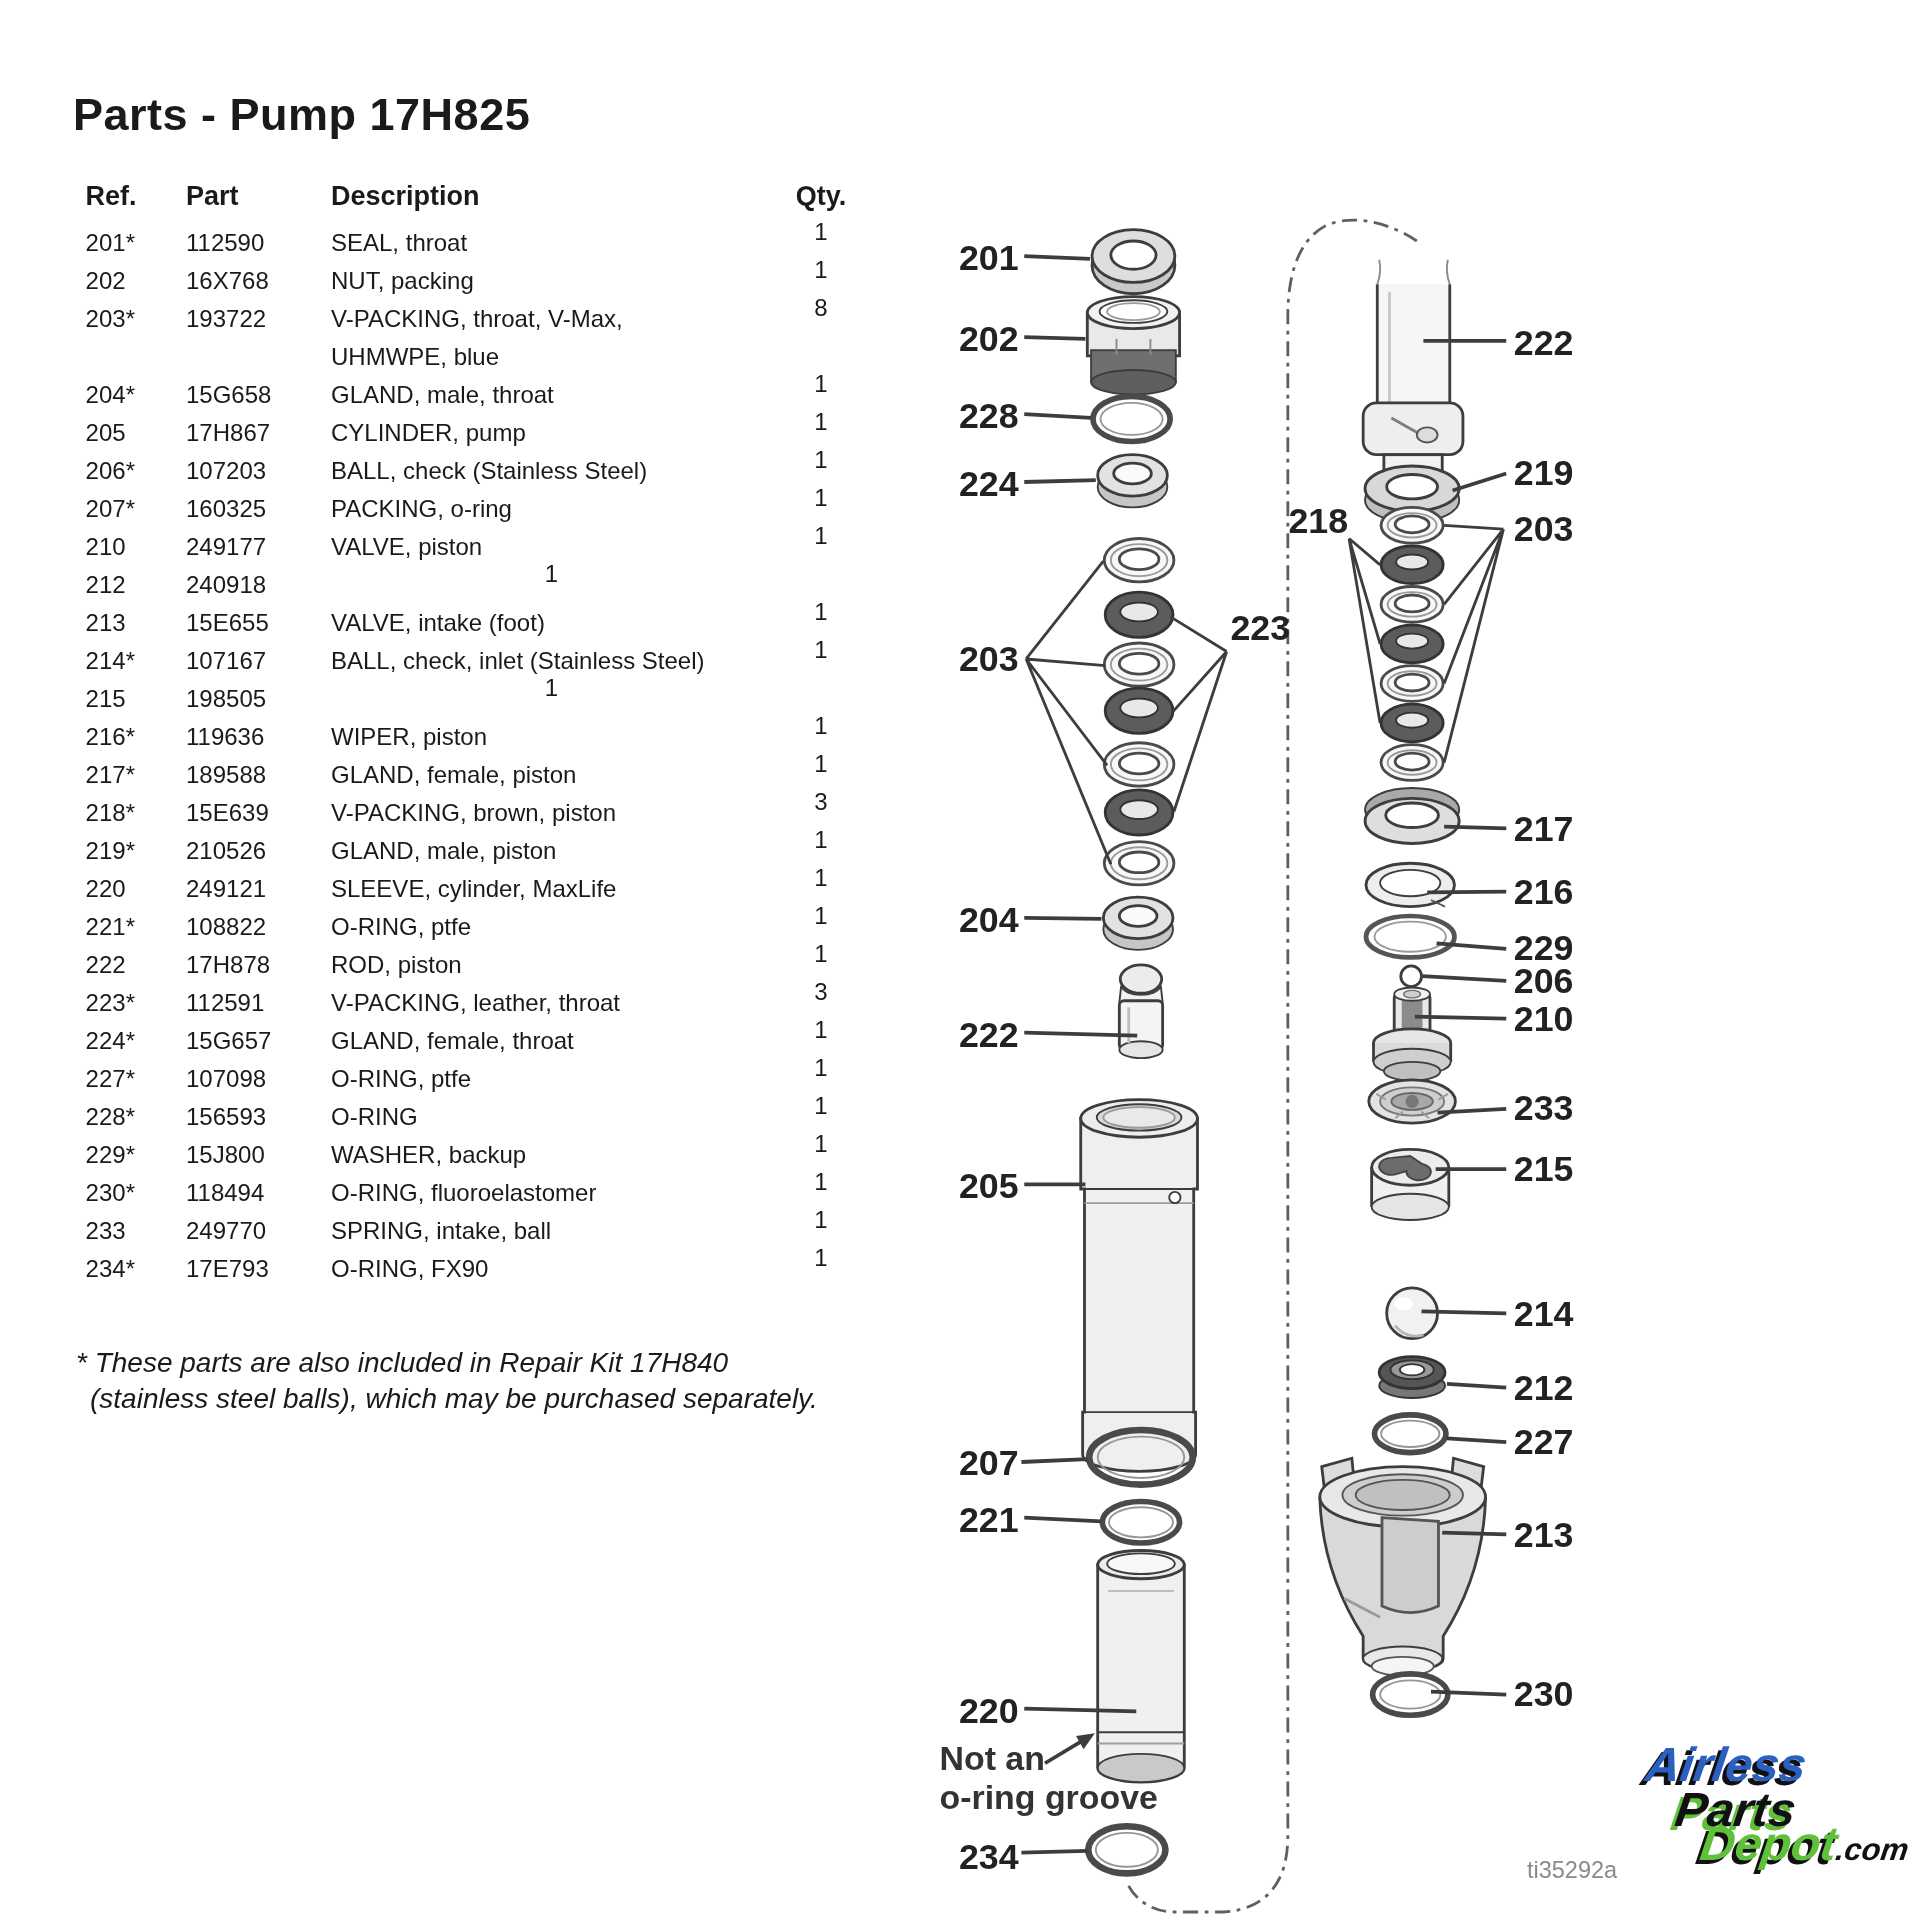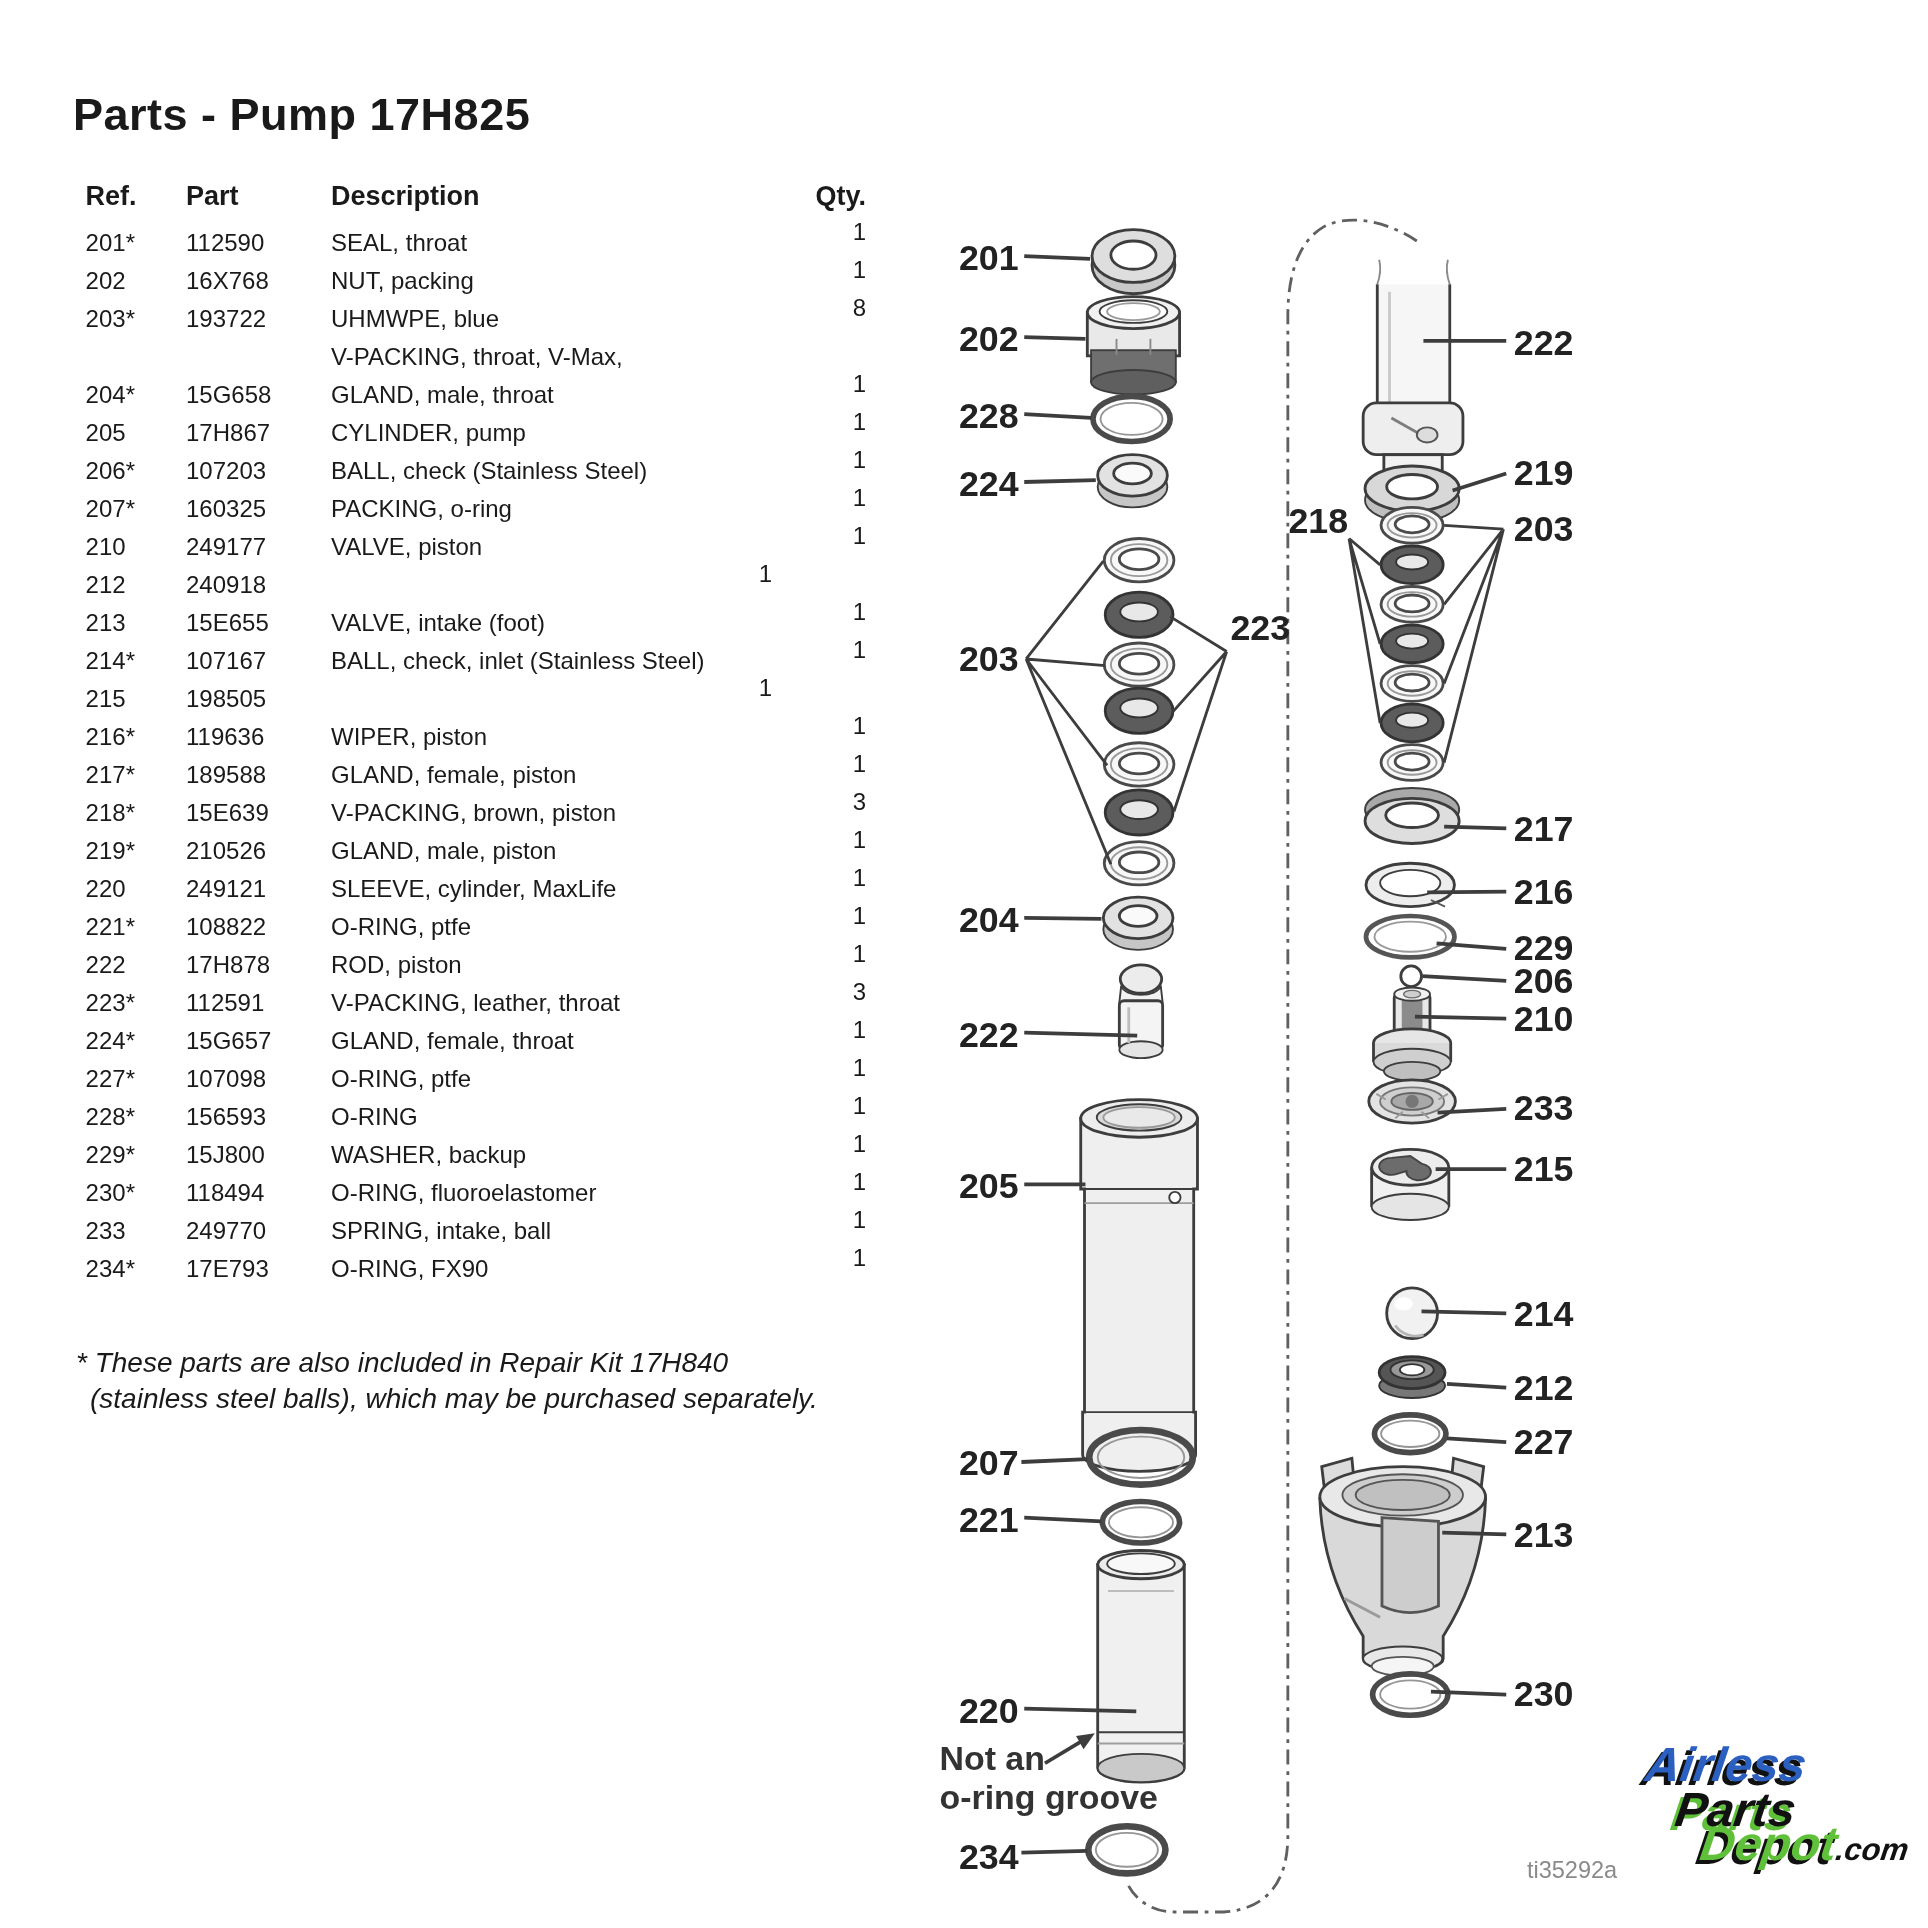--- a/index.html
+++ b/index.html
@@ -6,21 +6,21 @@
   .canvas{position:relative;width:1928px;height:1928px;background:#ffffff;overflow:hidden;
           font-family:"Liberation Sans", sans-serif;color:#1a1a1a;}
   .page-title{position:absolute;left:73px;top:89px;font-size:45px;font-weight:bold;letter-spacing:0.5px;}
 
   
   .parts-table{position:absolute;left:80px;top:177px;width:782px;}
   .thead,.trow{display:grid;grid-template-columns:102px 141px 441px 90px;column-gap:4px;}
   .thead{font-weight:bold;font-size:27px;line-height:38px;margin-bottom:8.5px;}
   .trow{font-size:24px;line-height:38px;}
   .c-ref{padding-left:5.6px;}
-  .c-qty{text-align:right;transform:translateY(-11.3px);}
+  .c-qty{text-align:center;transform:translateY(-11.3px);}
   .thead .c-qty{transform:none;}
   .c-desc .it{font-style:italic;}
   .footnote{position:absolute;left:76px;top:1345px;font-size:28px;line-height:36px;font-style:italic;}
   .footnote .fn2{padding-left:14px;}
 
   
   svg.diagram{position:absolute;left:0;top:0;}
   .co{font-family:"Liberation Sans", sans-serif;font-size:38px;font-weight:bold;fill:#222;}
   .note-text{font-family:"Liberation Sans", sans-serif;font-size:36px;font-weight:bold;fill:#333;}
   .fig-caption{font-family:"Liberation Sans", sans-serif;font-size:25px;fill:#8a8a8a;}
@@ -62,22 +62,22 @@
       <span class="c-part">16X768</span>
       <span class="c-desc">
             <div><span>NUT, packing</span></div>
           </span>
       <span class="c-qty">1</span>
     </div>
         <div class="trow">
       <span class="c-ref">203*</span>
       <span class="c-part">193722</span>
       <span class="c-desc">
+            <div><span>V-PACKING, throat, V-Max,</span></div>
             <div><span>UHMWPE, blue</span></div>
-            <div><span>V-PACKING, throat, V-Max,</span></div>
           </span>
       <span class="c-qty">8</span>
     </div>
         <div class="trow">
       <span class="c-ref">204*</span>
       <span class="c-part">15G658</span>
       <span class="c-desc">
             <div><span>GLAND, male, throat</span></div>
           </span>
       <span class="c-qty">1</span>

